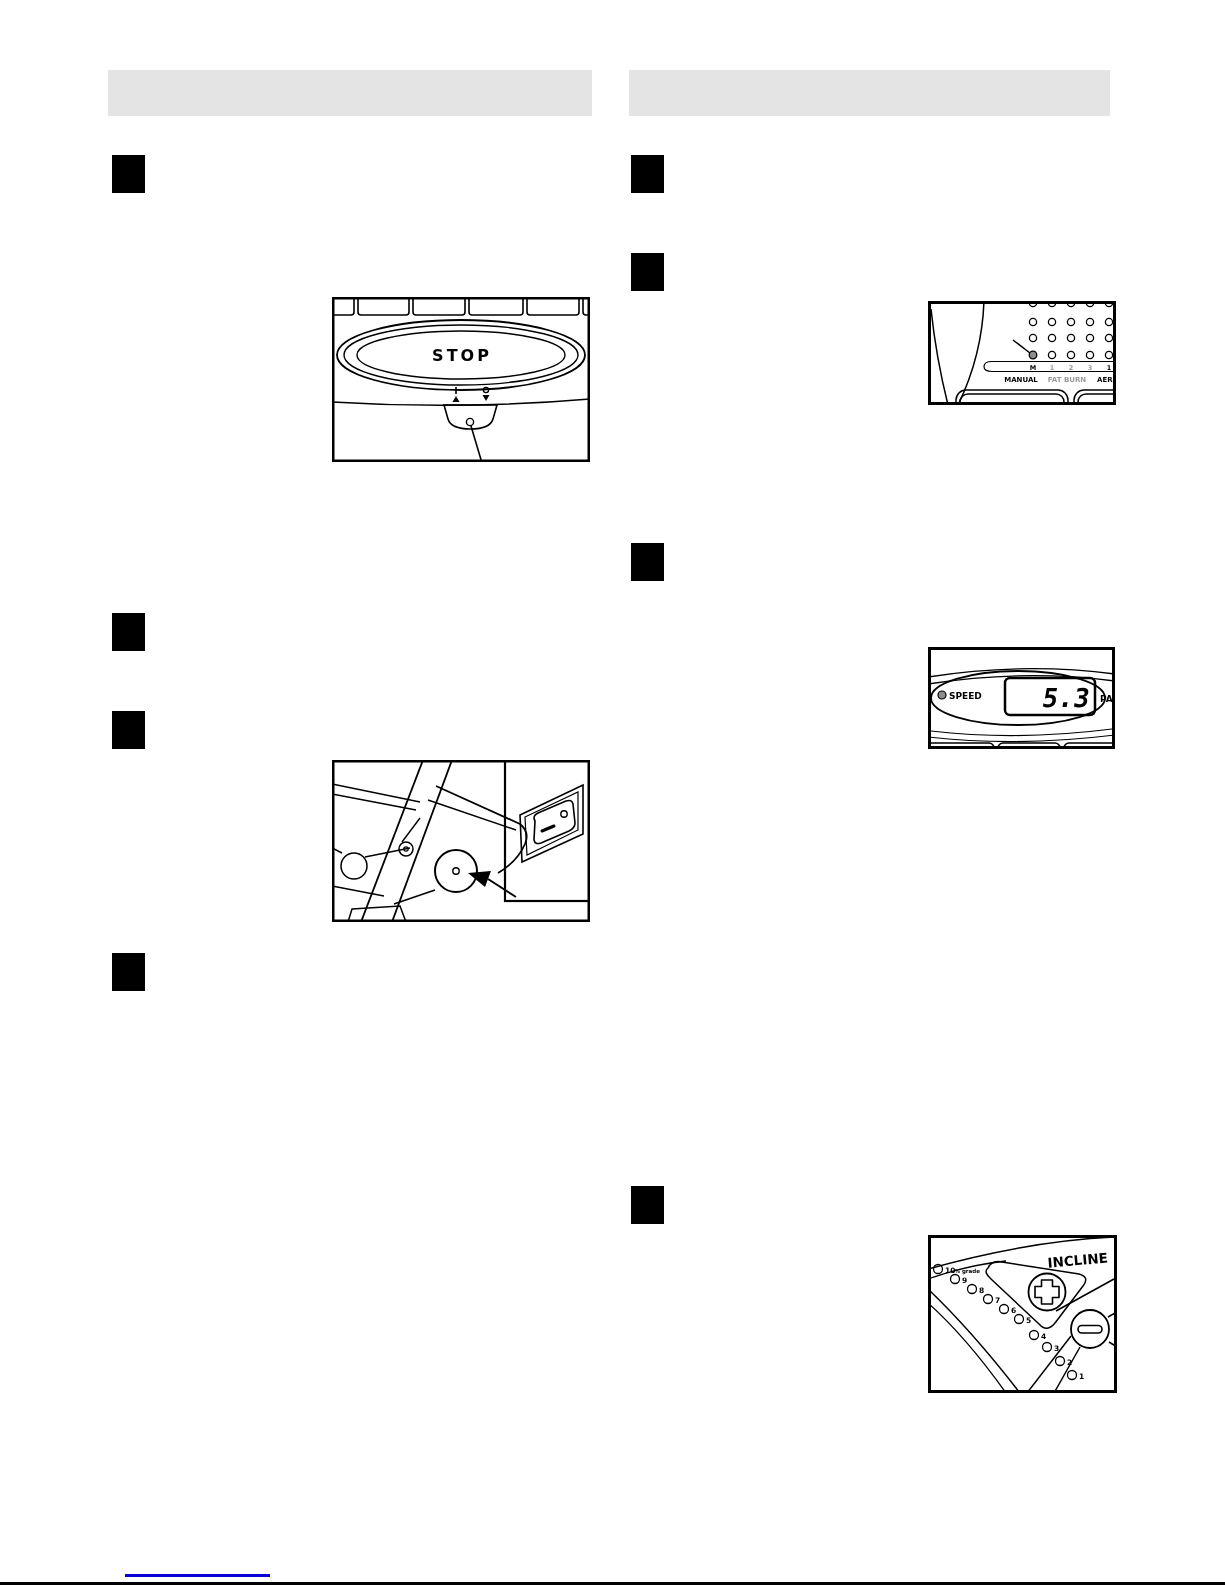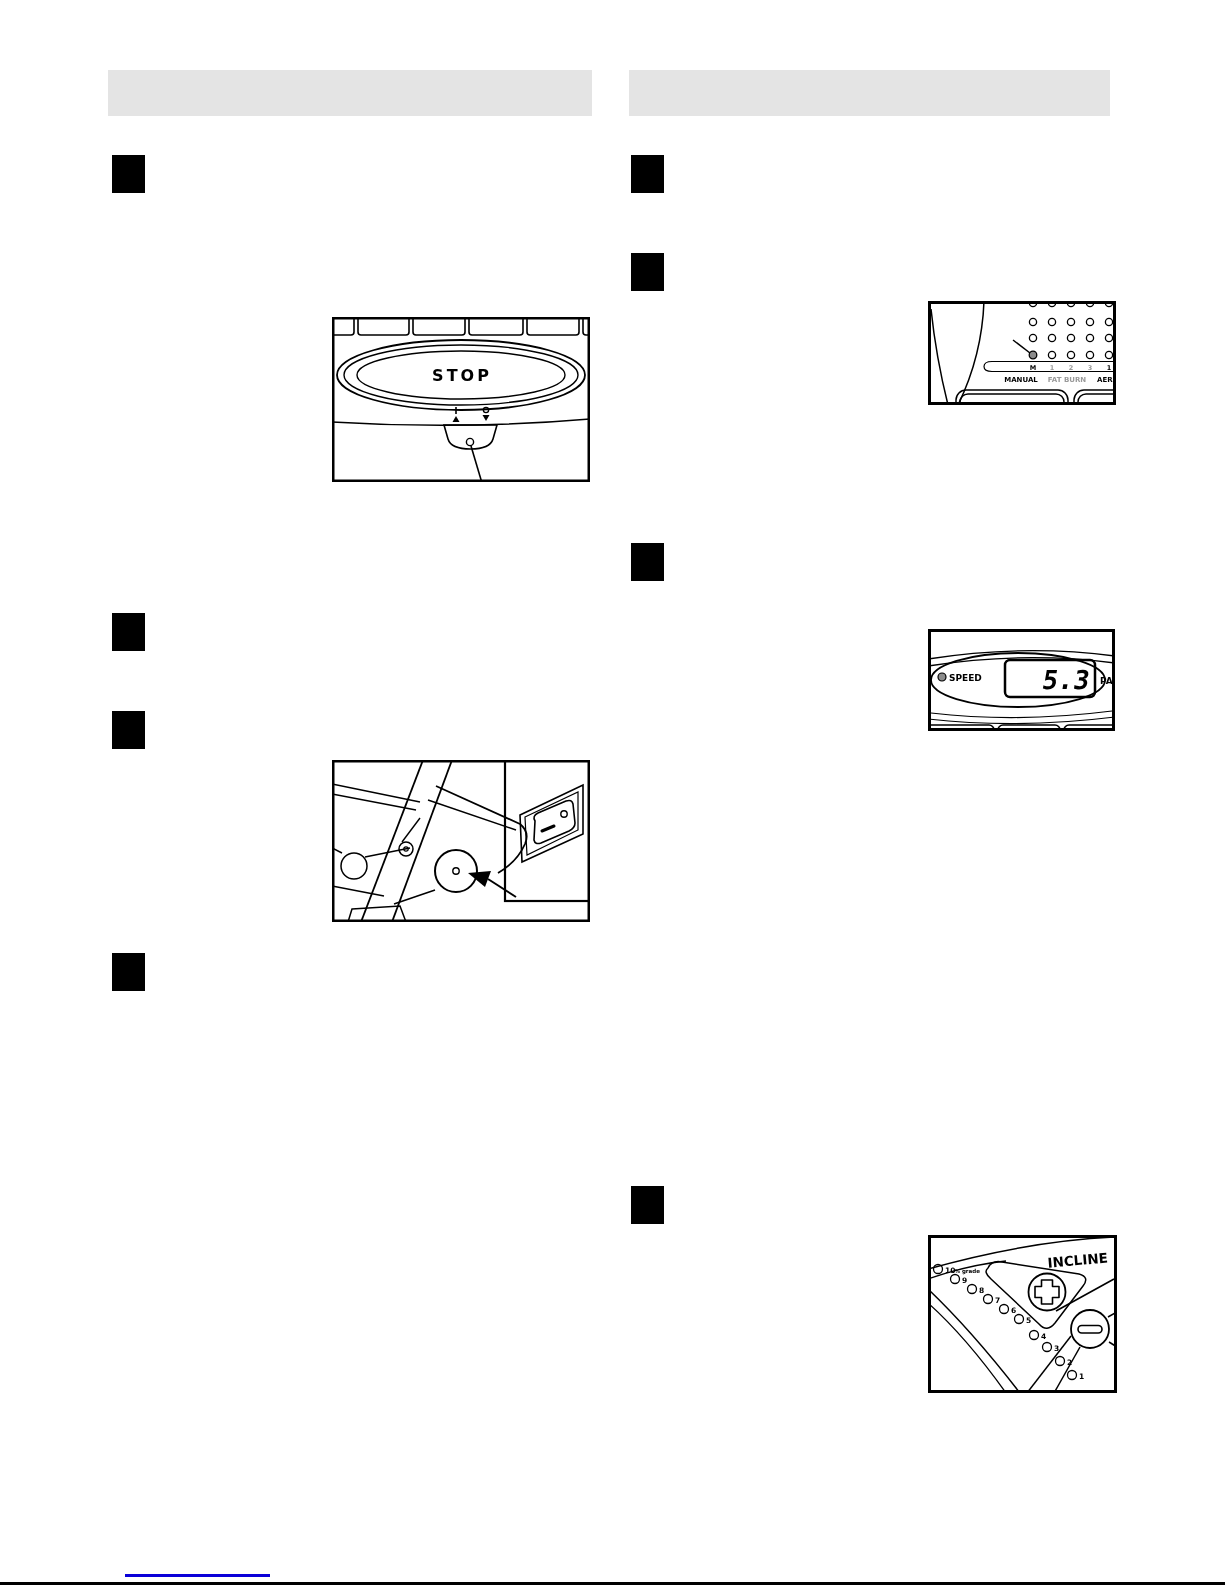--- a/index.html
+++ b/index.html
@@ -30,21 +30,21 @@
 
   <div class="step" style="left: 112px; top: 155px; background: rgb(0, 0, 0);"></div>
   <div class="step" style="left: 112px; top: 613px; background: rgb(0, 0, 0);"></div>
   <div class="step" style="left: 112px; top: 711px; background: rgb(0, 0, 0);"></div>
   <div class="step" style="left: 112px; top: 953px; background: rgb(0, 0, 0);"></div>
   <div class="step" style="left: 631px; top: 155px; background: rgb(0, 0, 0);"></div>
   <div class="step" style="left: 631px; top: 253px; background: rgb(0, 0, 0);"></div>
   <div class="step" style="left: 631px; top: 543px; background: rgb(0, 0, 0);"></div>
   <div class="step" style="left: 631px; top: 1186px; background: rgb(0, 0, 0);"></div>
 
-  <div class="fig" style="left:332px; top:297px;margin-top:20px;">
+  <div class="fig" style="left:332px; top:297px;">
     <svg width="258" height="165" viewBox="0 0 258 165">
       <rect x="1.25" y="1.25" width="255.5" height="162.5" class="ln" stroke-width="2.5"></rect>
       <g class="ln" stroke-width="1.6">
         <rect x="-6" y="-8" width="28" height="26" rx="3"></rect>
         <rect x="26" y="-8" width="51" height="26" rx="3"></rect>
         <rect x="81" y="-8" width="52" height="26" rx="3"></rect>
         <rect x="137" y="-8" width="54" height="26" rx="3"></rect>
         <rect x="195" y="-8" width="52" height="26" rx="3"></rect>
         <rect x="251" y="-8" width="30" height="26" rx="3"></rect>
       </g>
@@ -152,21 +152,21 @@
       </g>
       <g class="ln" stroke-width="1.5">
         <rect x="28" y="89" width="112" height="26" rx="10"></rect>
         <rect x="32" y="93" width="104" height="22" rx="8"></rect>
         <rect x="146" y="89" width="70" height="26" rx="10"></rect>
         <rect x="150" y="93" width="62" height="22" rx="8"></rect>
       </g>
     </svg>
   </div>
 
-  <div class="fig" style="left:928px; top:629px;">
+  <div class="fig" style="left:928px; top:647px;">
     <svg width="187" height="102" viewBox="0 0 187 102">
       <rect x="1.5" y="1.5" width="184" height="99" class="ln" stroke-width="3"></rect>
       <path d="M 0 30 Q 95 15 187 27" class="ln" stroke-width="1.3"></path>
       <path d="M 0 37 Q 95 22 187 34" class="ln" stroke-width="1.3"></path>
       <ellipse cx="90" cy="51" rx="87" ry="27" class="ln" stroke-width="1.8"></ellipse>
       <circle cx="14" cy="48" r="4" fill="#8c8c8c" stroke="#000" stroke-width="1.2"></circle>
       <text x="21" y="51.5" font-size="9" class="b">SPEED</text>
       <rect x="77" y="31" width="90" height="37" rx="5" class="ln" stroke-width="2.5"></rect>
       <text transform="translate(160,60) skewX(-10)" text-anchor="end" font-size="26" class="lcd">5.3</text>
       <text x="172" y="55" font-size="9" class="b">PA</text>

